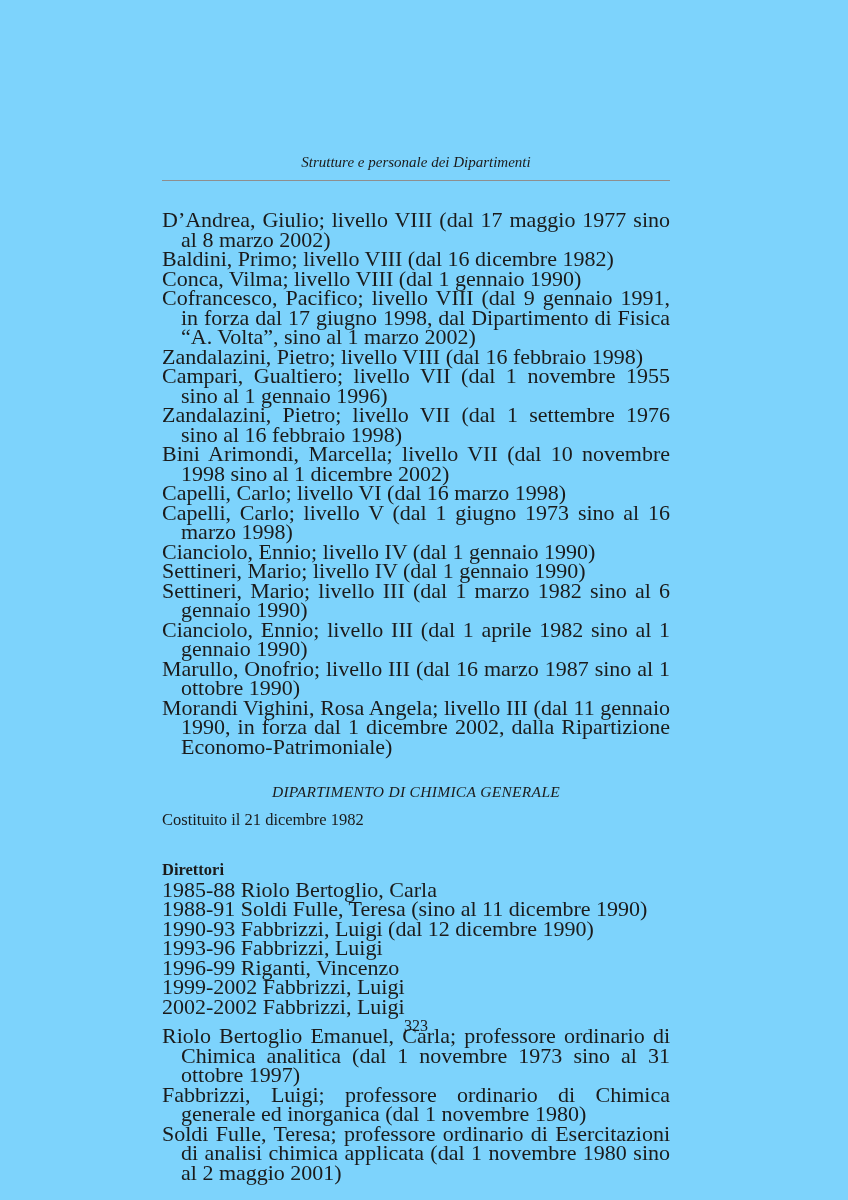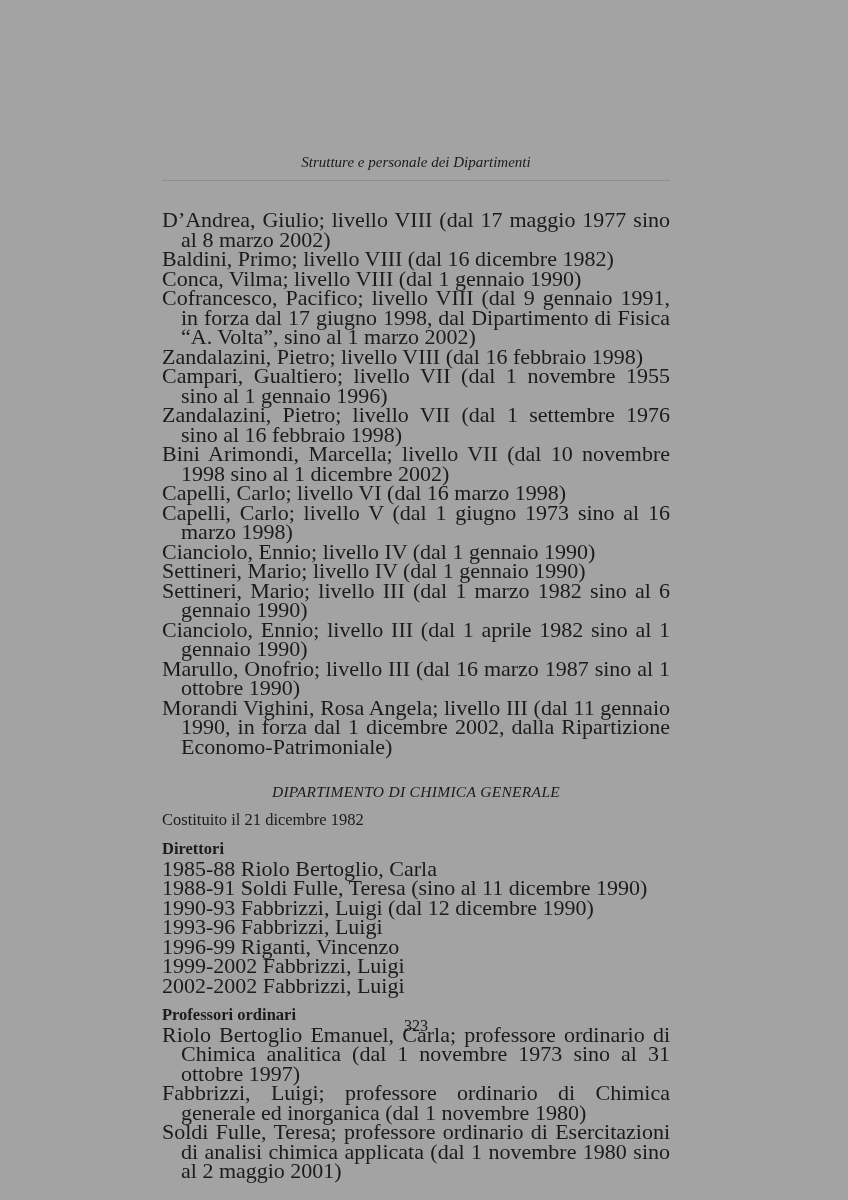--- a/index.html
+++ b/index.html
@@ -11,21 +11,21 @@
     width: 848px;
     height: 1200px;
     font-family: "Liberation Serif", "DejaVu Serif", serif;
     color: #1b1b1b;
     -webkit-font-smoothing: antialiased;
   }
   .page {
     position: relative;
     width: 848px;
     height: 1200px;
-    background: #a3a3a3;
+    background: #7dd3fc;
     overflow: hidden;
   }
   .textblock {
     position: absolute;
     left: 162px;
     top: 152px;
     width: 508px;
   }
   .running-header {
     font-style: italic;
@@ -64,21 +64,21 @@
     font-size: 15.5px;
     line-height: 19.5px;
     text-align: center;
     letter-spacing: 0.3px;
   }
   .dept-constitution {
     margin-top: 8px;
     font-size: 16.5px;
     line-height: 19.5px;
   }
-  .sec-direttori { margin-top: 10px; }
+  .sec-direttori { margin-top: 31px; }
   .sec-professori { margin-top: 10px; }
   .page-number {
     position: absolute;
     left: 162px;
     top: 1016px;
     width: 508px;
     text-align: center;
     font-size: 16px;
     line-height: 19.5px;
   }
@@ -123,21 +123,20 @@
           <div class="entry">1988-91 Soldi Fulle, Teresa (sino al 11 dicembre 1990)</div>
           <div class="entry">1990-93 Fabbrizzi, Luigi (dal 12 dicembre 1990)</div>
           <div class="entry">1993-96 Fabbrizzi, Luigi</div>
           <div class="entry">1996-99 Riganti, Vincenzo</div>
           <div class="entry">1999-2002 Fabbrizzi, Luigi</div>
           <div class="entry">2002-2002 Fabbrizzi, Luigi</div>
         </div>
     </div>
 
     <div class="sec-professori">
-      <div class="section-heading">Professori ordinari</div>
       <div class="entries">
           <div class="entry">Riolo Bertoglio Emanuel, Carla; professore ordinario di Chimica analitica (dal 1 novembre 1973 sino al 31 ottobre 1997)</div>
           <div class="entry">Fabbrizzi, Luigi; professore ordinario di Chimica generale ed inorganica (dal 1 novembre 1980)</div>
           <div class="entry">Soldi Fulle, Teresa; professore ordinario di Esercitazioni di analisi chimica applicata (dal 1 novembre 1980 sino al 2 maggio 2001)</div>
         </div>
     </div>
 
   </div>
 
   <div class="page-number">323</div>

